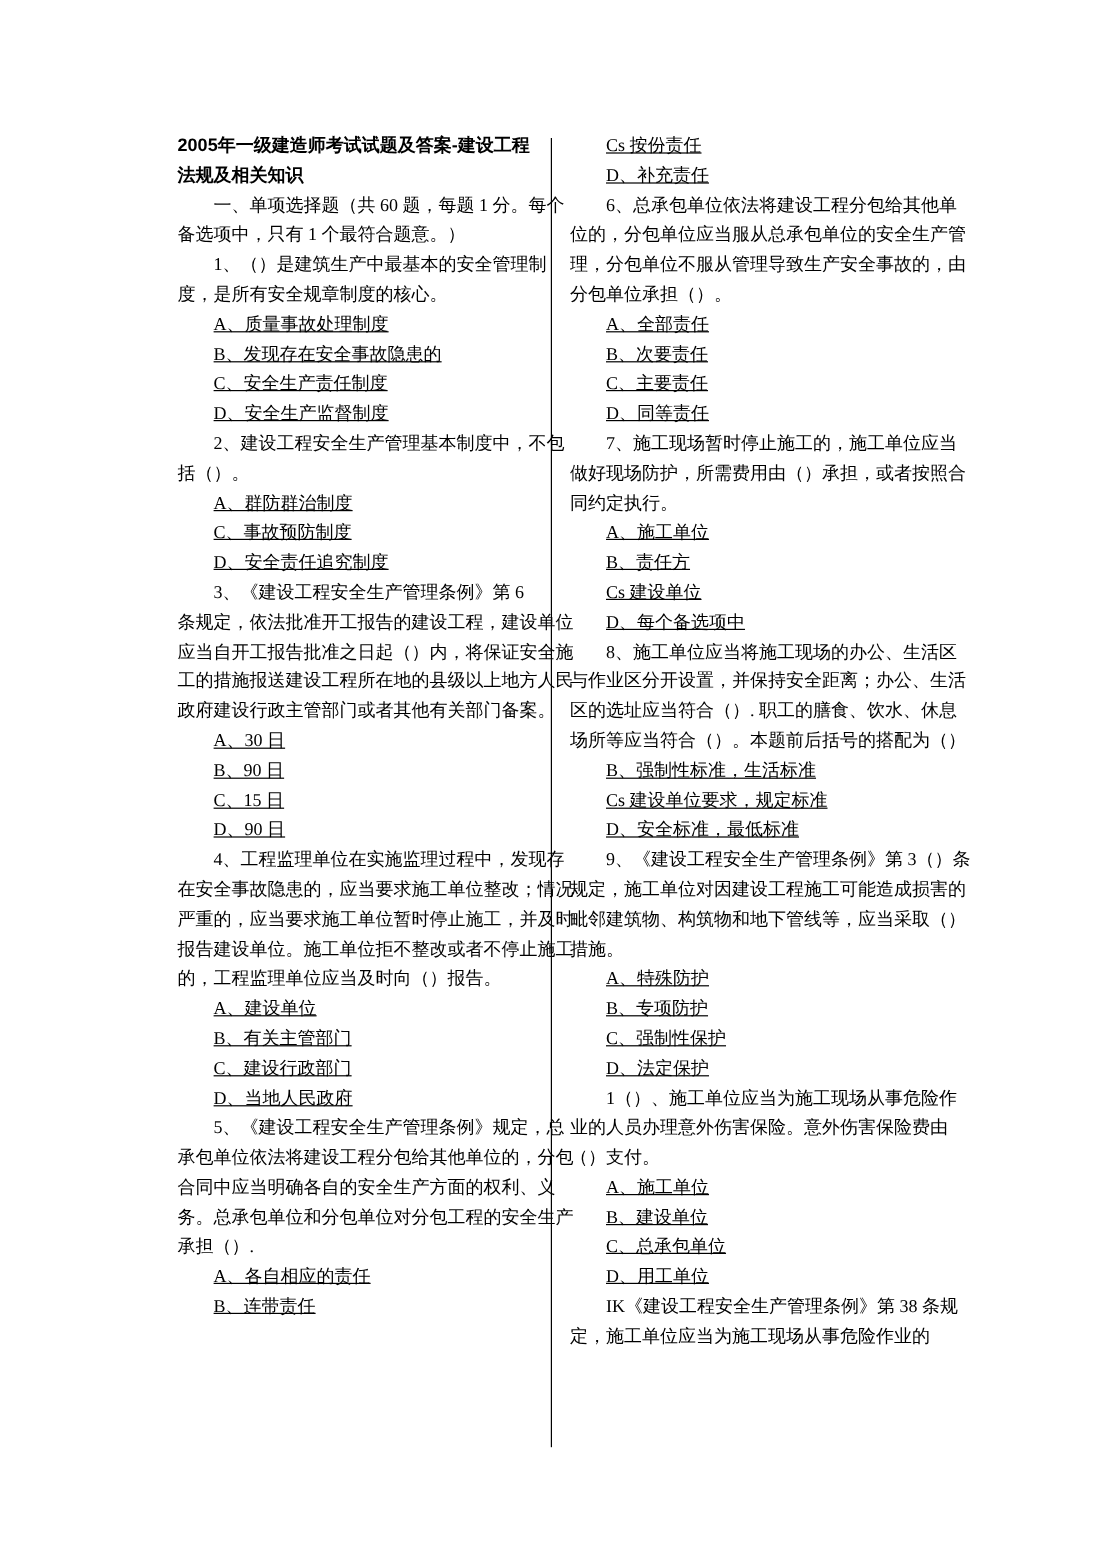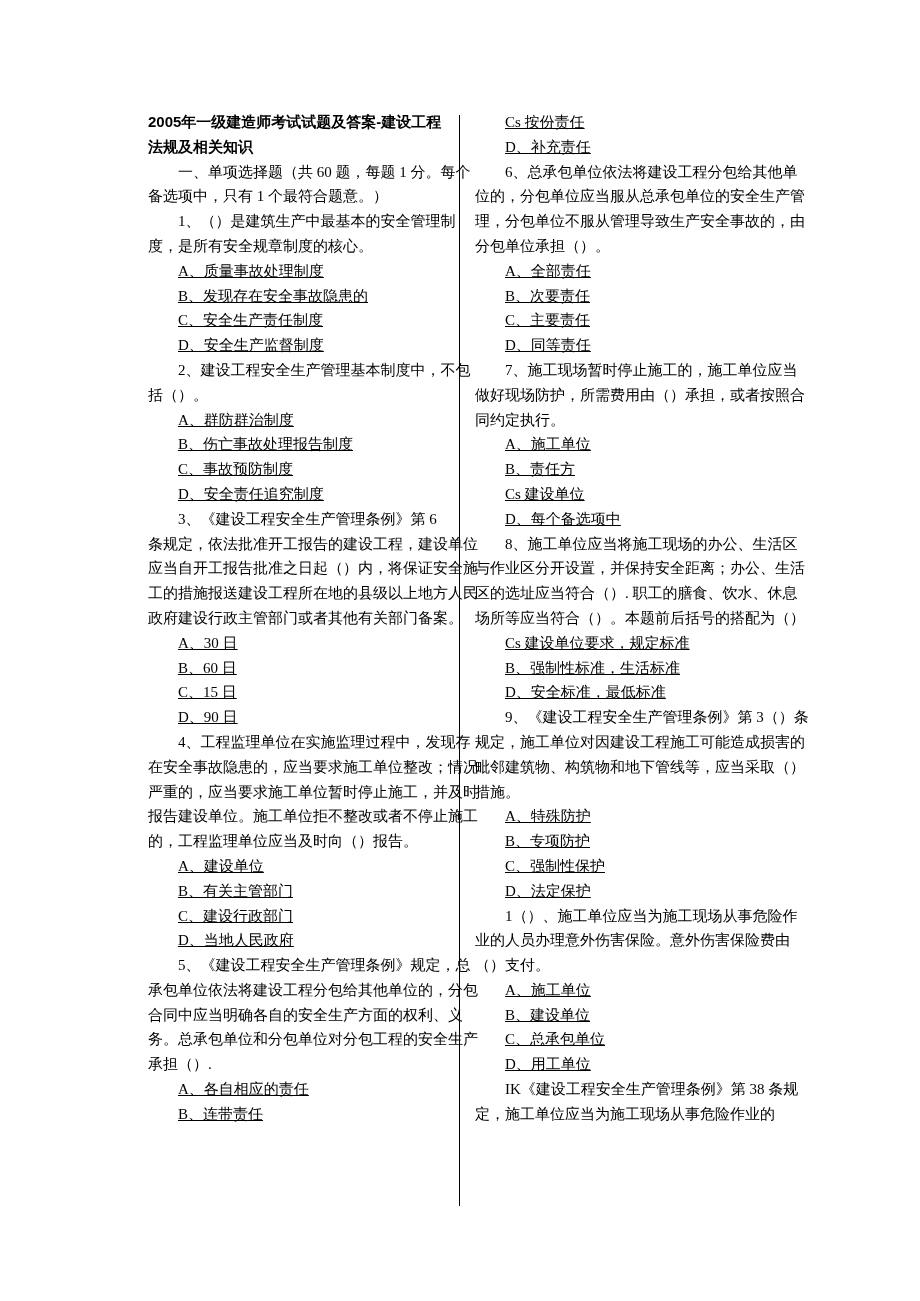--- a/index.html
+++ b/index.html
@@ -64,28 +64,27 @@
     <div class="indent">一、单项选择题（共 60 题，每题 1 分。每个备选项中，只有 1 个最符合题意。）</div>
 
     <div class="indent">1、（）是建筑生产中最基本的安全管理制度，是所有安全规章制度的核心。</div>
     <div class="indent-opt">A、质量事故处理制度</div>
     <div class="indent-opt">B、发现存在安全事故隐患的</div>
     <div class="indent-opt">C、安全生产责任制度</div>
     <div class="indent-opt">D、安全生产监督制度</div>
 
     <div class="indent">2、建设工程安全生产管理基本制度中，不包括（）。</div>
     <div class="indent-opt">A、群防群治制度</div>
-    <div class="indent-opt">B、伤亡事故处理报告制度</div>
     <div class="indent-opt">C、事故预防制度</div>
     <div class="indent-opt">D、安全责任追究制度</div>
 
     <div class="indent">3、《建设工程安全生产管理条例》第 6</div>
     <div>条规定，依法批准开工报告的建设工程，建设单位应当自开工报告批准之日起（）内，将保证安全施工的措施报送建设工程所在地的县级以上地方人民政府建设行政主管部门或者其他有关部门备案。</div>
     <div class="indent-opt">A、30 日</div>
-    <div class="indent-opt">B、60 日</div>
+    <div class="indent-opt">B、90 日</div>
     <div class="indent-opt">C、15 日</div>
     <div class="indent-opt">D、90 日</div>
 
     <div class="indent">4、工程监理单位在实施监理过程中，发现存在安全事故隐患的，应当要求施工单位整改；情况严重的，应当要求施工单位暂时停止施工，并及时报告建设单位。施工单位拒不整改或者不停止施工的，工程监理单位应当及时向（）报告。</div>
     <div class="indent-opt">A、建设单位</div>
     <div class="indent-opt">B、有关主管部门</div>
     <div class="indent-opt">C、建设行政部门</div>
     <div class="indent-opt">D、当地人民政府</div>
 
     <div class="indent">5、《建设工程安全生产管理条例》规定，总承包单位依法将建设工程分包给其他单位的，分包合同中应当明确各自的安全生产方面的权利、义务。总承包单位和分包单位对分包工程的安全生产承担（）.</div>
@@ -103,22 +102,22 @@
     <div class="indent-opt">C、主要责任</div>
     <div class="indent-opt">D、同等责任</div>
 
     <div class="indent">7、施工现场暂时停止施工的，施工单位应当做好现场防护，所需费用由（）承担，或者按照合同约定执行。</div>
     <div class="indent-opt">A、施工单位</div>
     <div class="indent-opt">B、责任方</div>
     <div class="indent-opt">Cs 建设单位</div>
     <div class="indent-opt">D、每个备选项中</div>
 
     <div class="indent">8、施工单位应当将施工现场的办公、生活区与作业区分开设置，并保持安全距离；办公、生活区的选址应当符合（）. 职工的膳食、饮水、休息场所等应当符合（）。本题前后括号的搭配为（）</div>
+    <div class="indent-opt">B、强制性标准，生活标准</div>
     <div class="indent-opt">Cs 建设单位要求，规定标准</div>
-    <div class="indent-opt">B、强制性标准，生活标准</div>
     <div class="indent-opt">D、安全标准，最低标准</div>
 
     <div class="indent">9、《建设工程安全生产管理条例》第 3（）条规定，施工单位对因建设工程施工可能造成损害的毗邻建筑物、构筑物和地下管线等，应当采取（）措施。</div>
     <div class="indent-opt">A、特殊防护</div>
     <div class="indent-opt">B、专项防护</div>
     <div class="indent-opt">C、强制性保护</div>
     <div class="indent-opt">D、法定保护</div>
 
     <div class="indent">1（）、施工单位应当为施工现场从事危险作业的人员办理意外伤害保险。意外伤害保险费由（）支付。</div>
     <div class="indent-opt">A、施工单位</div>

